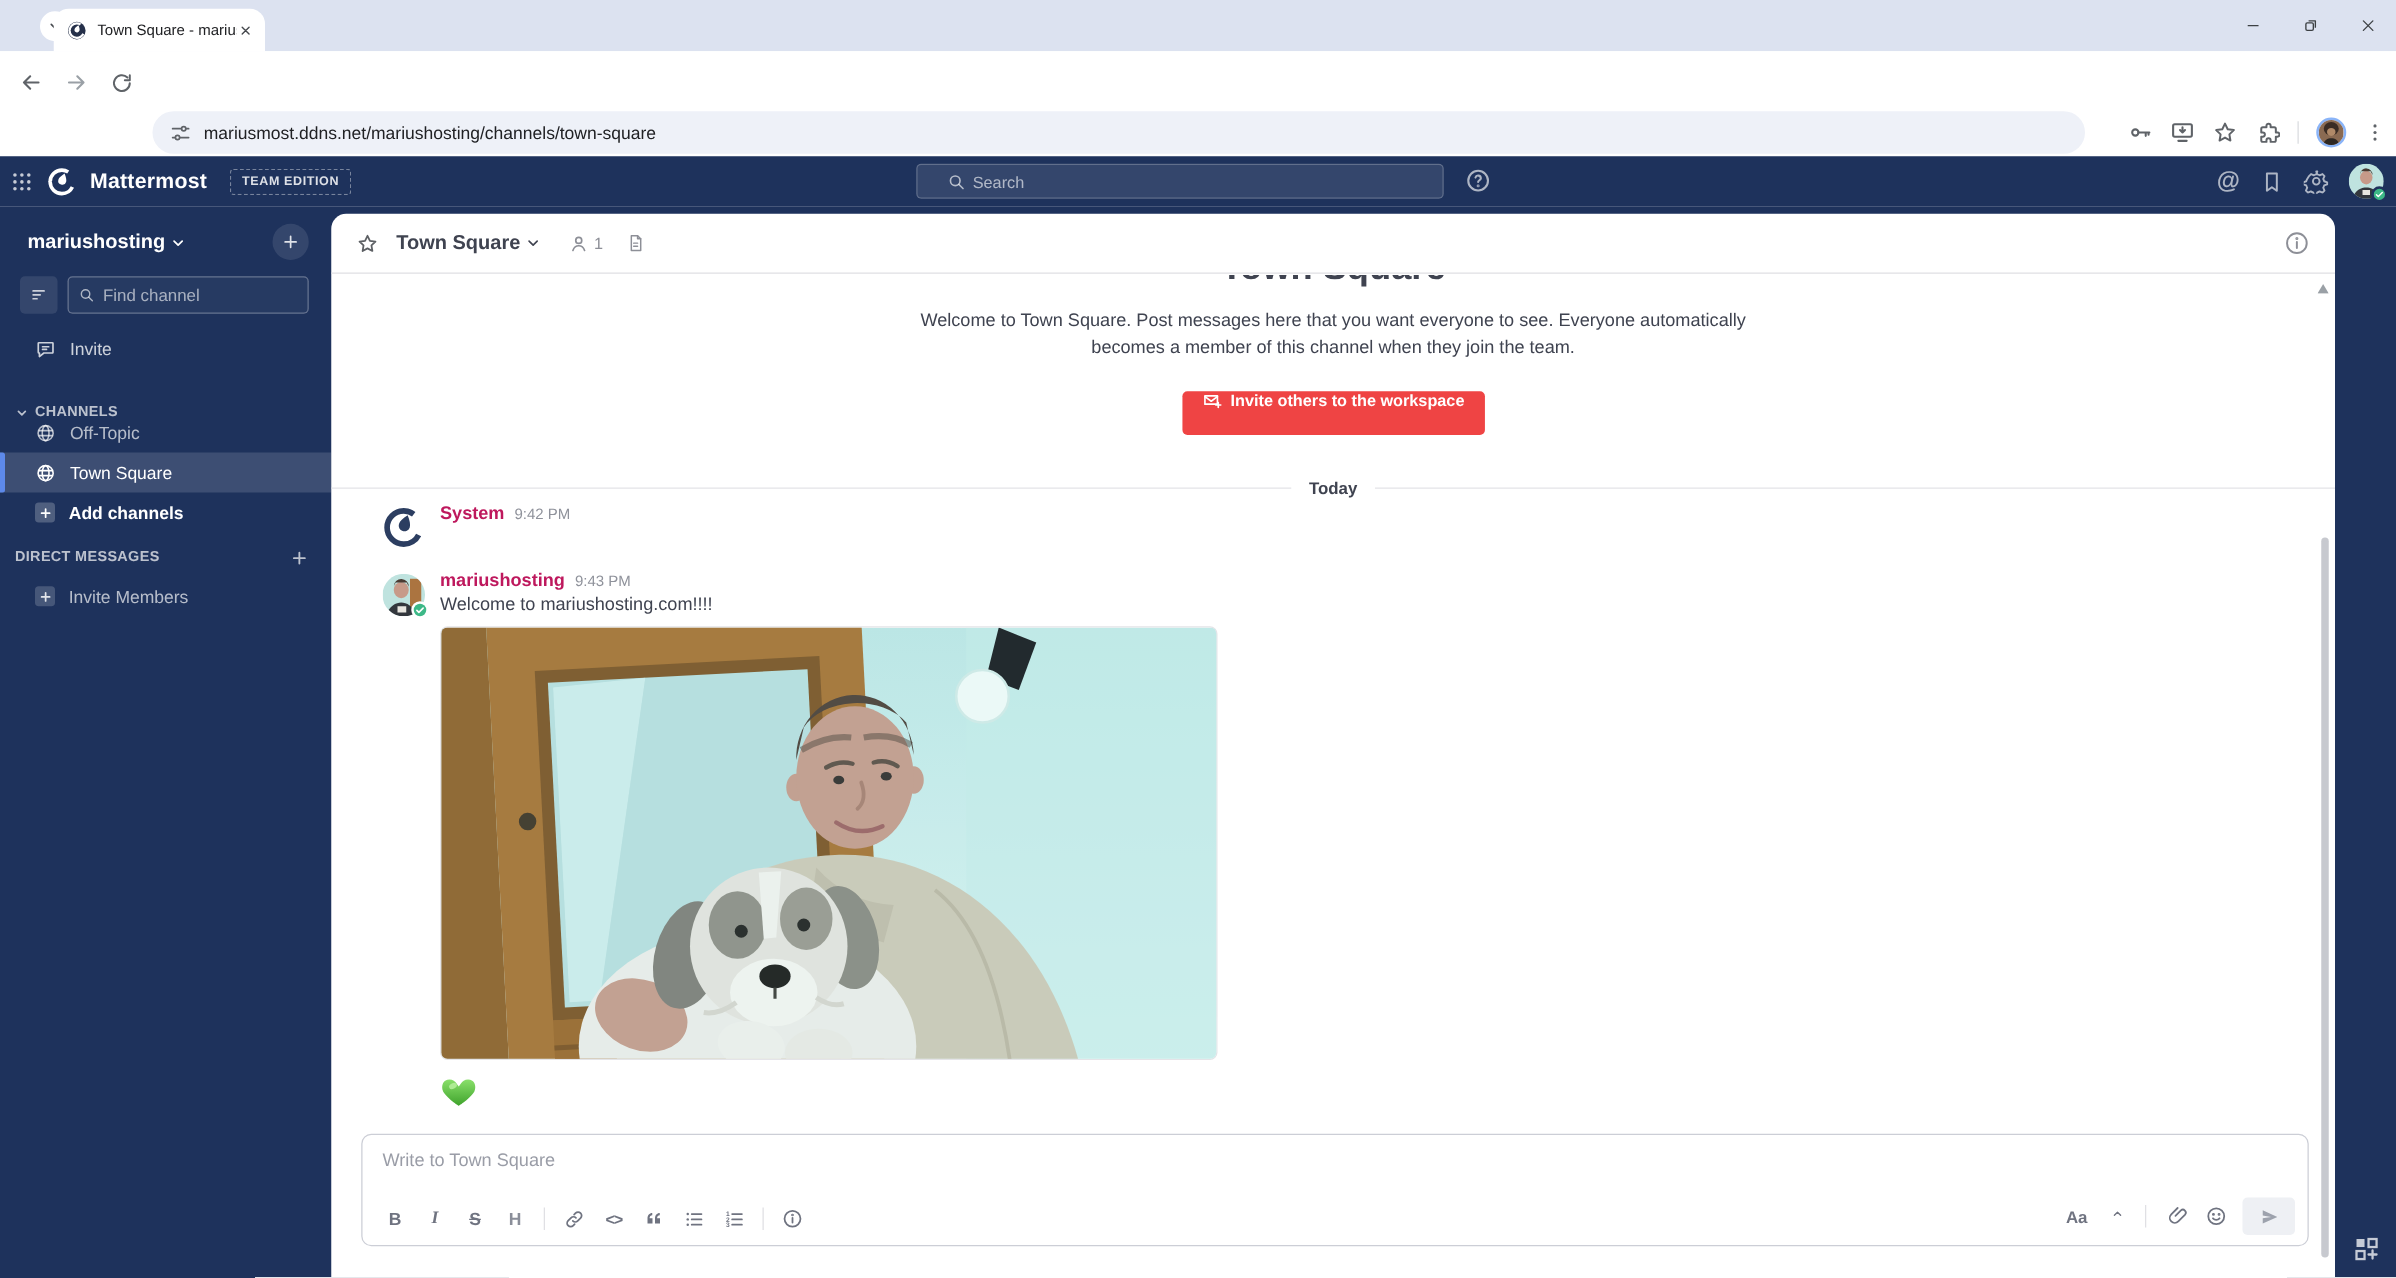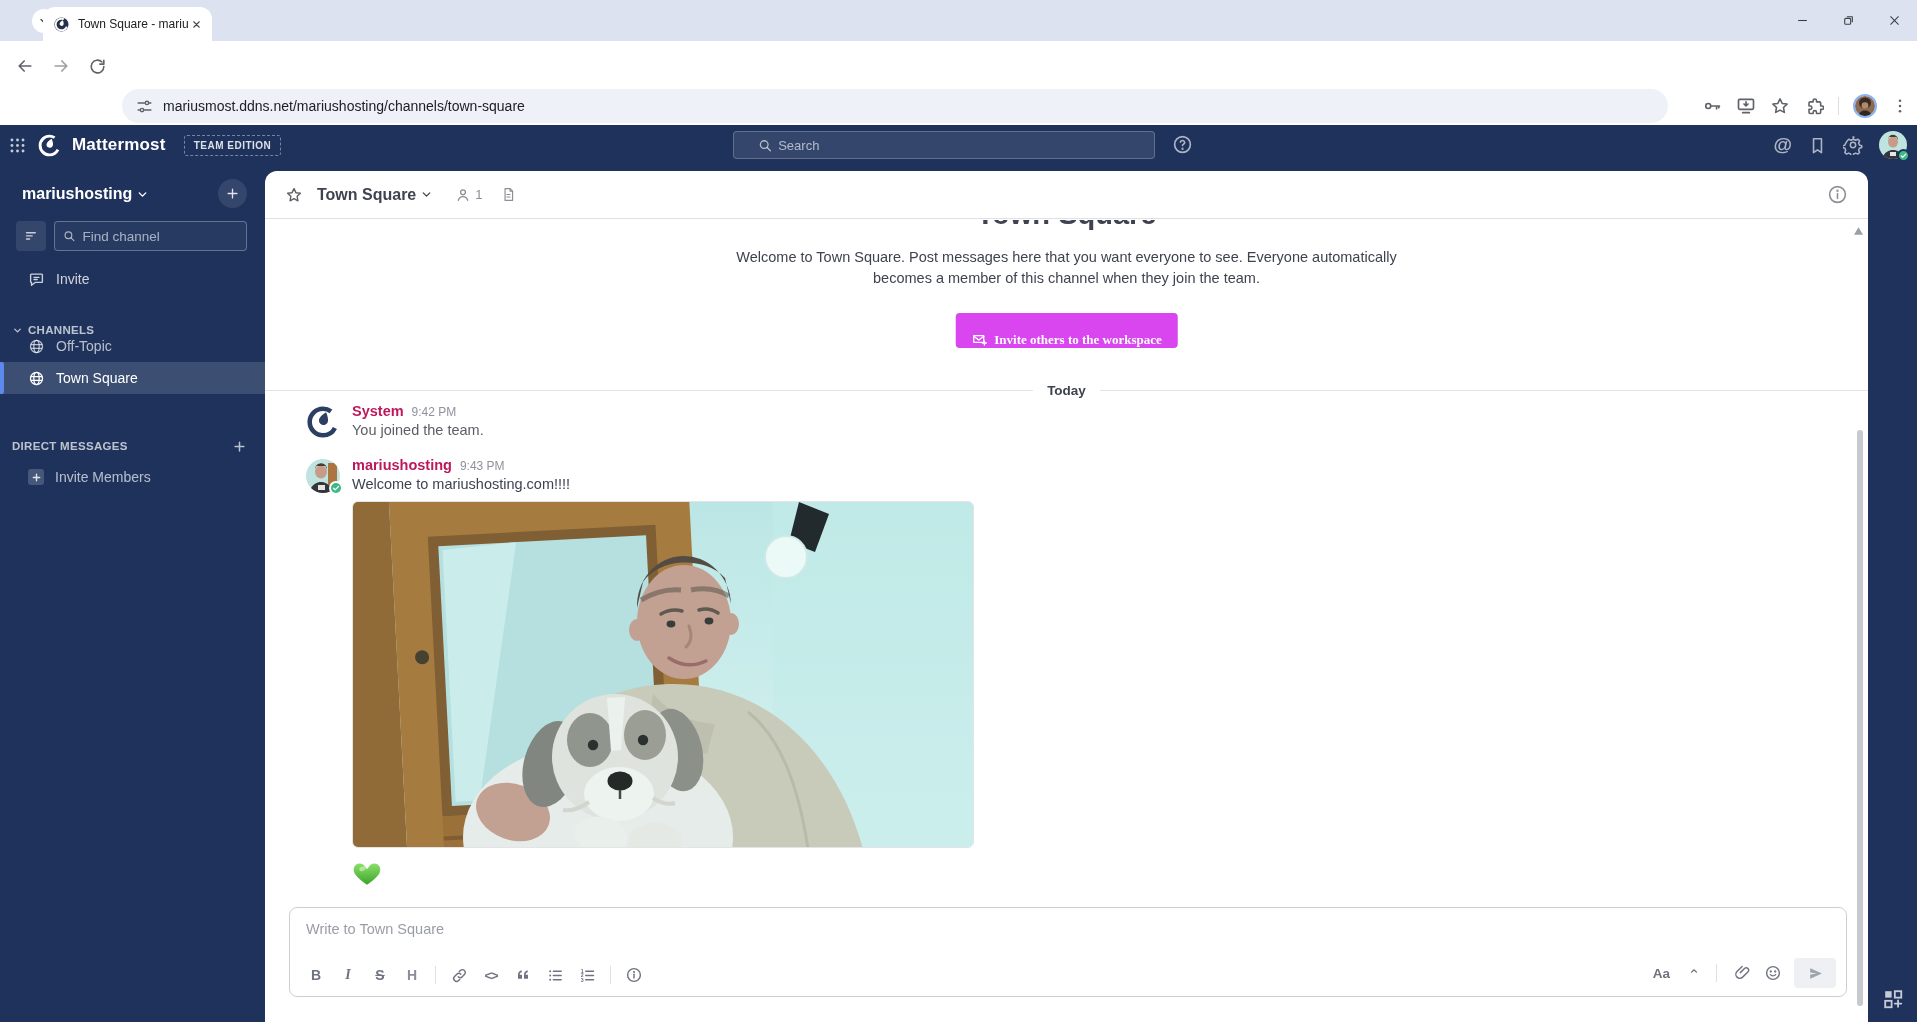--- a/index.html
+++ b/index.html
@@ -61,21 +61,21 @@
   .panel { position:absolute; left:265px; top:6px; right:49px; bottom:0; background:#fff; border-radius:12px 12px 0 0; }
   .chheader { position:absolute; top:0; left:0; right:0; height:48px; border-bottom:1px solid #e0e0e4; display:flex; align-items:center; padding:0 20px; color:#3f4350; }
   .ch-name { font-size:16px; font-weight:700; margin:0 4px 0 14px; }
   .ch-meta { display:flex; align-items:center; gap:4px; color:#8d8f97; font-size:13px; margin-left:22px; }
   .ch-file { margin-left:18px; color:#8d8f97; }
   .ch-info { margin-left:auto; color:#8d8f97; }
 
   .msgs { position:absolute; top:49px; left:0; right:0; bottom:115px; overflow:hidden; }
   .intro-title { position:absolute; top:-26px; left:0; right:0; height:40px; line-height:40px; text-align:center; font-size:29px; font-weight:700; color:#3f4350; }
   .intro-text { position:absolute; top:27px; left:50%; transform:translateX(-50%); width:680px; text-align:center; font-size:14.5px; line-height:1.45; color:#3f4350; }
-  .invite-btn { position:absolute; top:93px; left:50%; transform:translateX(-50%); height:35px; background:#d946ef; color:#fff; border:none; border-radius:4px; font-size:13px; font-weight:700; display:flex; align-items:flex-end; gap:7px; padding:0 16px; cursor:pointer;font-family:Liberation Serif, serif; }
+  .invite-btn { position:absolute; top:93px; left:50%; transform:translateX(-50%); height:35px; background:#ef4444; color:#fff; border:none; border-radius:4px; font-size:13px; font-weight:700; display:flex; align-items:flex-start; gap:7px; padding:0 16px; cursor:pointer; }
   .day-divider { position:absolute; top:160px; left:0; right:0; height:20px; display:flex; align-items:center; justify-content:center; }
   .day-divider .line { flex:1; height:1px; background:#e4e4e8; }
   .day-divider .label { padding:0 14px; font-size:13.5px; font-weight:600; color:#3f4350; }
 
   .post { position:absolute; left:41px; right:60px; }
   .post-avatar { position:absolute; left:0; top:2px; width:34px; height:34px; border-radius:50%; overflow:hidden; }
   .post-status { position:absolute; left:23px; top:24px; width:14px; height:14px; border-radius:50%; background:#fff; display:flex; align-items:center; justify-content:center; }
   .post-body { margin-left:46px; }
   .post-head { display:flex; align-items:baseline; gap:8px; }
   .post-author { font-size:14.5px; font-weight:700; color:#be185d; }
@@ -320,20 +320,28 @@
       <div class="sb-row selected" style="top:197px">
         <span class="sel-bar"></span>
         <svg width="17" height="17" viewBox="0 0 24 24" fill="none" stroke="currentColor" stroke-width="1.8">
             <circle cx="12" cy="12" r="8.5"></circle>
             <ellipse cx="12" cy="12" rx="3.8" ry="8.5"></ellipse>
             <path d="M4 9.2h16M4 14.8h16"></path>
           </svg>
         <span>Town Square</span>
       </div>
 
+      <div class="sb-row white" style="top:229px">
+        <span class="plusbox">
+          <svg width="11" height="11" viewBox="0 0 24 24" fill="none" stroke="currentColor" stroke-width="3" stroke-linecap="round">
+              <path d="M12 5v14M5 12h14"></path>
+            </svg>
+        </span>
+        <span>Add channels</span>
+      </div>
 
       <div class="sb-cat" style="top:268px">
         <span>DIRECT MESSAGES</span>
         <span class="cat-plus">
           <svg width="15" height="15" viewBox="0 0 24 24" fill="none" stroke="currentColor" stroke-width="2.4" stroke-linecap="round">
               <path d="M12 5v14M5 12h14"></path>
             </svg>
         </span>
       </div>
 
@@ -403,21 +411,20 @@
                 <rect width="24" height="24" fill="#fff"></rect>
                 <path d="M12 12m-9.4 0a9.4 9.4 0 1 0 18.8 0 9.4 9.4 0 1 0-18.8 0" fill="none" stroke="#2c3e61" stroke-width="3.2" stroke-dasharray="46 13" stroke-dashoffset="21"></path>
                 <path d="M12 4.8c2.1 2.6 3.2 4.5 3.2 6.1a3.2 3.2 0 1 1-6.4 0c0-1.6 1.1-3.5 3.2-6.1z" fill="#2c3e61" transform="rotate(18 12 12)"></path>
               </svg>
           </div>
           <div class="post-body">
             <div class="post-head">
               <span class="post-author">System</span>
               <span class="post-time">9:42 PM</span>
             </div>
-            <div class="post-text muted">You joined the team.</div>
           </div>
         </div>
 
         <div class="post" style="top:237px">
           <div class="post-avatar">
             <svg width="34" height="34" viewBox="0 0 34 34">
                 <rect width="34" height="34" fill="#bfe3df"></rect>
                 <rect x="22" y="4" width="9" height="26" fill="#ab7440"></rect>
                 <ellipse cx="15" cy="13" rx="6" ry="6.5" fill="#c79a89"></ellipse>
                 <path d="M9 10a6 6 0 0 1 12 .4l-1.6-3.4H10.5z" fill="#4a3b33"></path>

